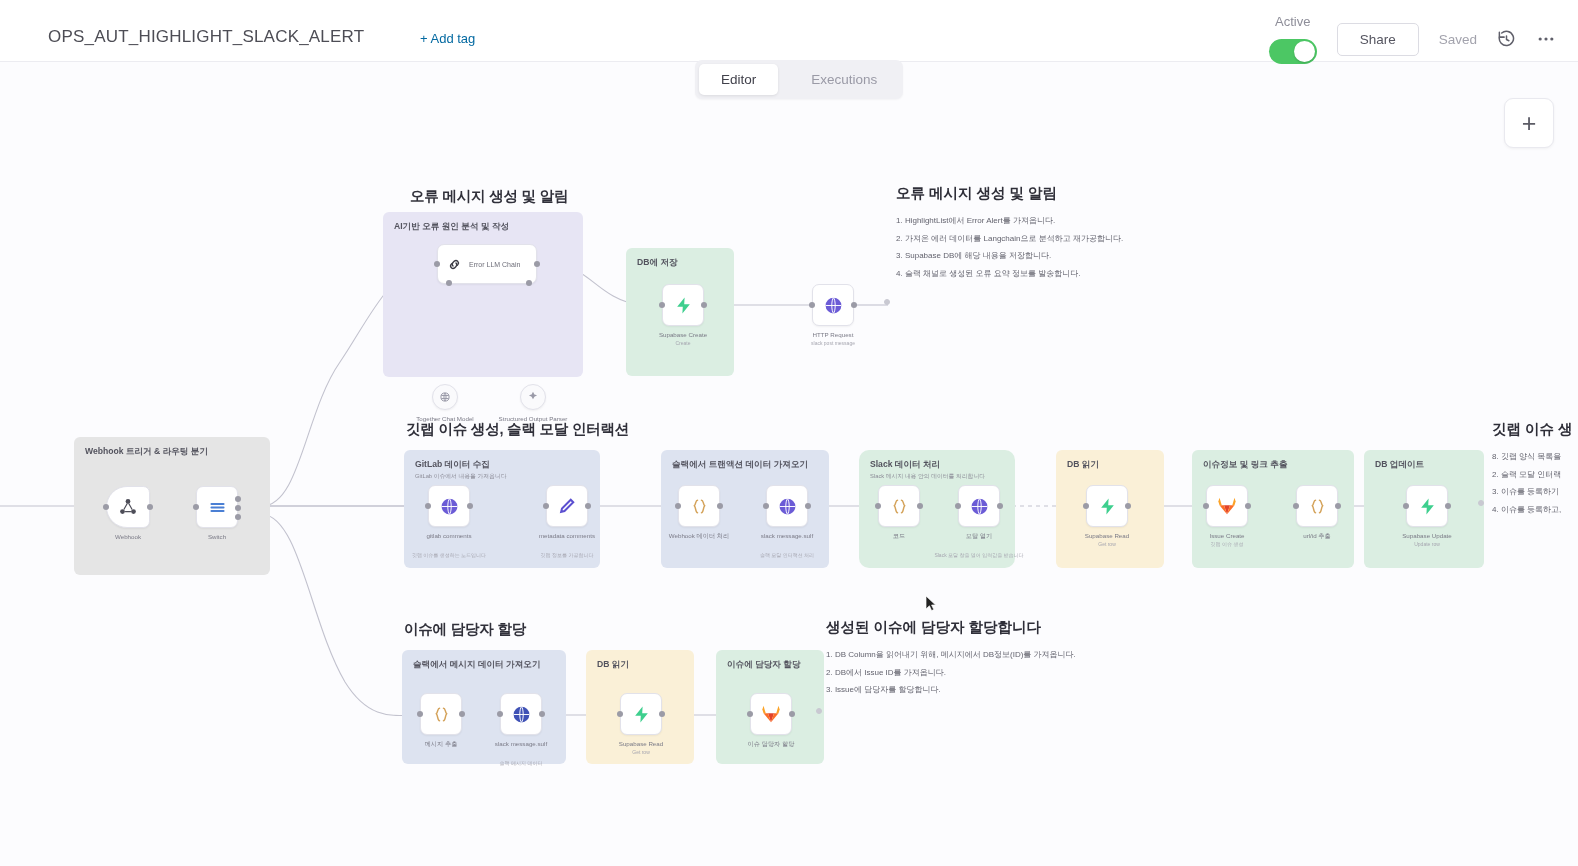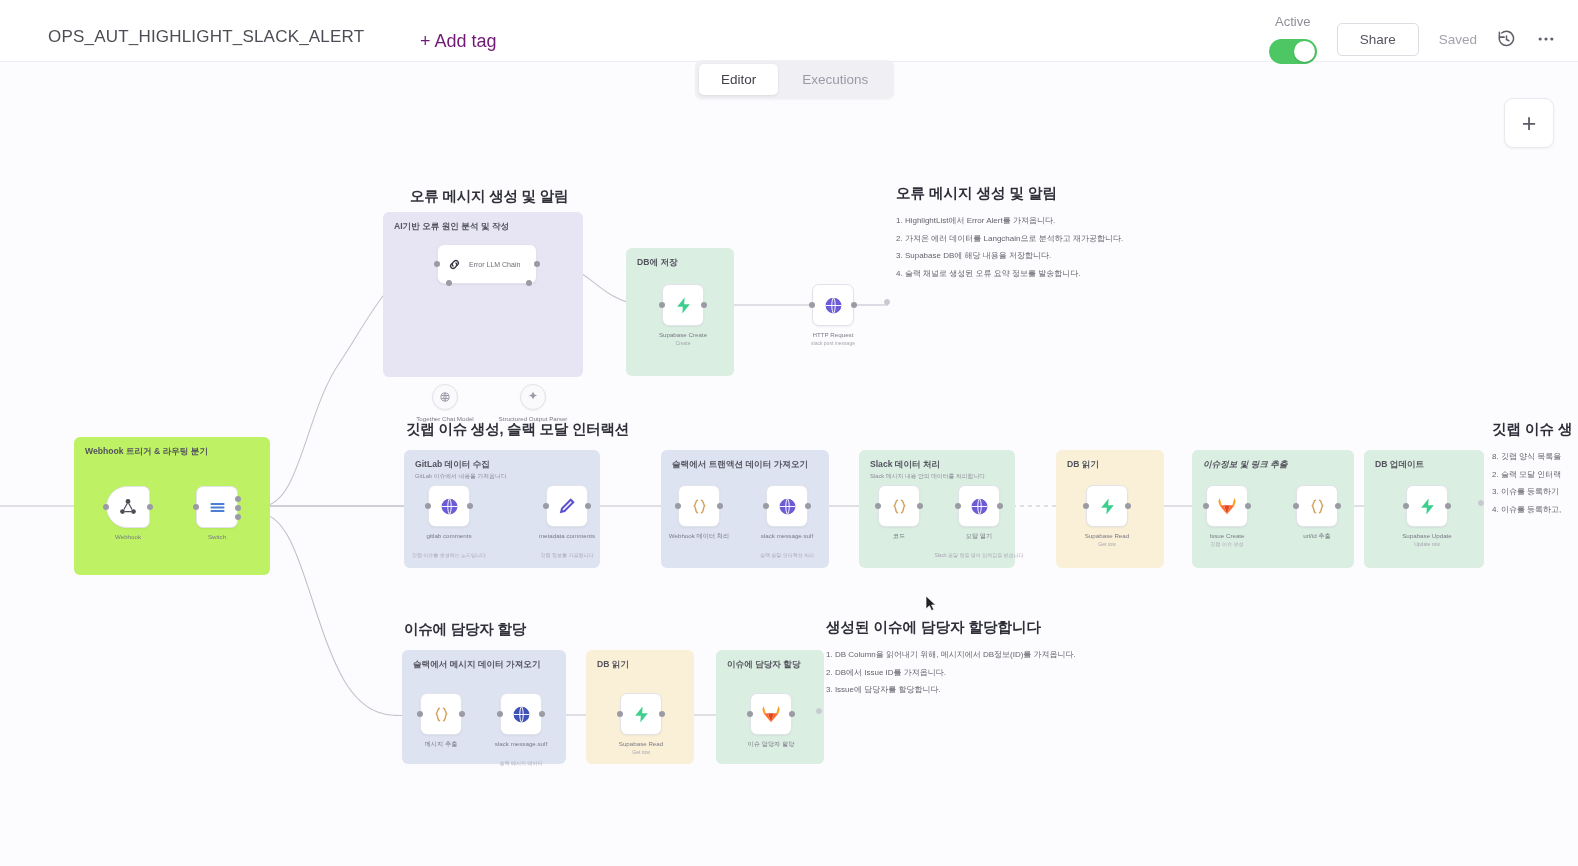--- a/index.html
+++ b/index.html
@@ -16,21 +16,21 @@
     position: absolute; top: 0; left: 0; width: 1578px; height: 62px;
     background: #ffffff; border-bottom: 1px solid #ececf1;
     display: flex; align-items: center; z-index: 40;
   }
   #wf-title {
     position: absolute; left: 48px; top: 27px;
     font-size: 17px; color: #4d4d55; letter-spacing: .2px; font-weight: 400;
   }
   #add-tag {
     position: absolute; left: 420px; top: 31px;
-    font-size: 18px; color: #701a75; cursor: pointer;
+    font-size: 13px; color: #0369a1; cursor: pointer;
   }
   #hdr-right {
     position: absolute; right: 22px; top: 14px;
     display: flex; align-items: center; gap: 20px;
   }
   .active-wrap { display: flex; align-items: center; gap: 10px; flex-direction: column; }
   .active-label { font-size: 13px; color: #8e8e99; }
   .toggle {
     width: 48px; height: 25px; border-radius: 13px; background: #4cc764;
     position: relative; cursor: pointer;
@@ -44,21 +44,21 @@
     padding: 8px 22px; font-size: 13.5px; color: #555560;
     background: #fff; cursor: pointer;
   }
   #saved-label { font-size: 13.5px; color: #a3a3ad; }
   .hdr-icon { color: #6a6a75; cursor: pointer; display: flex; align-items: center; }
 
   
   #tabs {
     position: absolute; left: 695px; top: 60px;
     background: #f0f0f4; border-radius: 7px; padding: 4px;
-    display: flex; gap: 2px; z-index: 45;
+    display: flex; gap: 11px; z-index: 45;
     box-shadow: 0 1px 2px rgba(0,0,0,.04);
   }
   .tab {
     padding: 8px 22px; font-size: 13.5px; border-radius: 5px;
     color: #9a9aa6; cursor: pointer; white-space: nowrap;
   }
   .tab.active { background: #ffffff; color: #41414b; box-shadow: 0 1px 3px rgba(0,0,0,.09); }
 
   
   #canvas { position: absolute; top: 62px; left: 0; width: 1578px; height: 804px; overflow: hidden; }
@@ -85,21 +85,21 @@
     font-size: 8.6px; font-weight: bold; color: #53535e; white-space: nowrap;
   }
   .sticky .st-sub {
     position: absolute; left: 11px; top: 22px;
     font-size: 5.8px; color: #8b8b96; white-space: nowrap;
   }
   .st-purple { background: #e7e5f4; }
   .st-green  { background: #dbeee2; }
   .st-blue   { background: #dde3f0; }
   .st-yellow { background: #faf0d7; }
-  .st-pink   { background: #bef264; }
+  .st-pink   { background: #e5e5e5; }
 
   
   .node {
     position: absolute; background: #ffffff; border: 1px solid #e2e2ea;
     border-radius: 7px; display: flex; align-items: center; justify-content: center;
     box-shadow: 0 1px 2px rgba(0,0,0,.05); cursor: pointer;
   }
   .node.sq { width: 42px; height: 42px; }
   .node.trigger { width: 44px; height: 42px; border-radius: 22px 7px 7px 22px; }
   .node.wide { width: 100px; height: 40px; justify-content: flex-start; padding-left: 9px; gap: 7px; }
@@ -348,21 +348,21 @@
       <svg class="icon-svg" width="21" height="21" viewBox="0 0 24 24" fill="#6b5bd6">
         <circle cx="12" cy="12" r="9"></circle>
         <path d="M3 12h18M12 3c2.6 2.8 2.6 15.2 0 18M12 3c-2.6 2.8-2.6 15.2 0 18" stroke="#fff" stroke-width="1.1" fill="none"></path>
       </svg>
       <span class="port in"></span>
       <span class="port out"></span>
       <span class="node-label">slack message.sulf</span>
       <span class="node-sublabel" style="top:66px;">슬랙 모달 인터랙션 처리</span>
     </div>
 
-    <div class="sticky st-green" style="left:859px; top:388px; width:156px; height:118px;">
+    <div class="sticky st-green" style="left:859px; top:388px; width:156px; height:118px;border-radius:10px;">
       <div class="st-head">Slack 데이터 처리</div>
       <div class="st-sub">Slack 메시지 내용 안의 데이터를 처리합니다</div>
     </div>
     <div class="node sq" style="left:878px; top:423px;">
       <svg class="icon-svg" width="19" height="19" viewBox="0 0 24 24" fill="none" stroke="#d4a259" stroke-width="1.9" stroke-linecap="round">
         <path d="M9.5 4C7 4 7.5 9 5.5 11.2 7.5 13.4 7 20 9.5 20"></path>
         <path d="M14.5 4C17 4 16.5 9 18.5 11.2 16.5 13.4 17 20 14.5 20"></path>
       </svg>
       <span class="port in"></span>
       <span class="port out"></span>
@@ -385,21 +385,21 @@
     <div class="node sq" style="left:1086px; top:423px;">
       <svg class="icon-svg" width="19" height="19" viewBox="0 0 24 24" fill="#3ecf8e">
         <path d="M13.4 2L4 13.5h7.1l-.5 8.5L20 10.5h-7.1z"></path>
       </svg>
       <span class="port in"></span>
       <span class="port out"></span>
       <span class="node-label">Supabase Read</span>
       <span class="node-sublabel">Get row</span>
     </div>
 
-    <div class="sticky st-green" style="left:1192px; top:388px; width:162px; height:118px;font-style:italic;">
+    <div class="sticky st-green" style="left:1192px; top:388px; width:162px; height:118px;">
       <div class="st-head">이슈정보 및 링크 추출</div>
     </div>
     <div class="node sq" style="left:1206px; top:423px;">
       <svg class="icon-svg" width="20" height="20" viewBox="0 0 24 24" fill="#e24329">
         <path d="M12 22L8.4 11.2h7.2z"></path>
           <path d="M12 22L3 11.2h5.4z" fill="#fc6d26"></path>
           <path d="M12 22l9-10.8h-5.4z" fill="#fc6d26"></path>
         <path d="M3 11.2L1.6 6.6 3 2.2l2.7 9z" fill="#fca326"></path>
           <path d="M21 11.2l1.4-4.6L21 2.2l-2.7 9z" fill="#fca326"></path>
       </svg>

